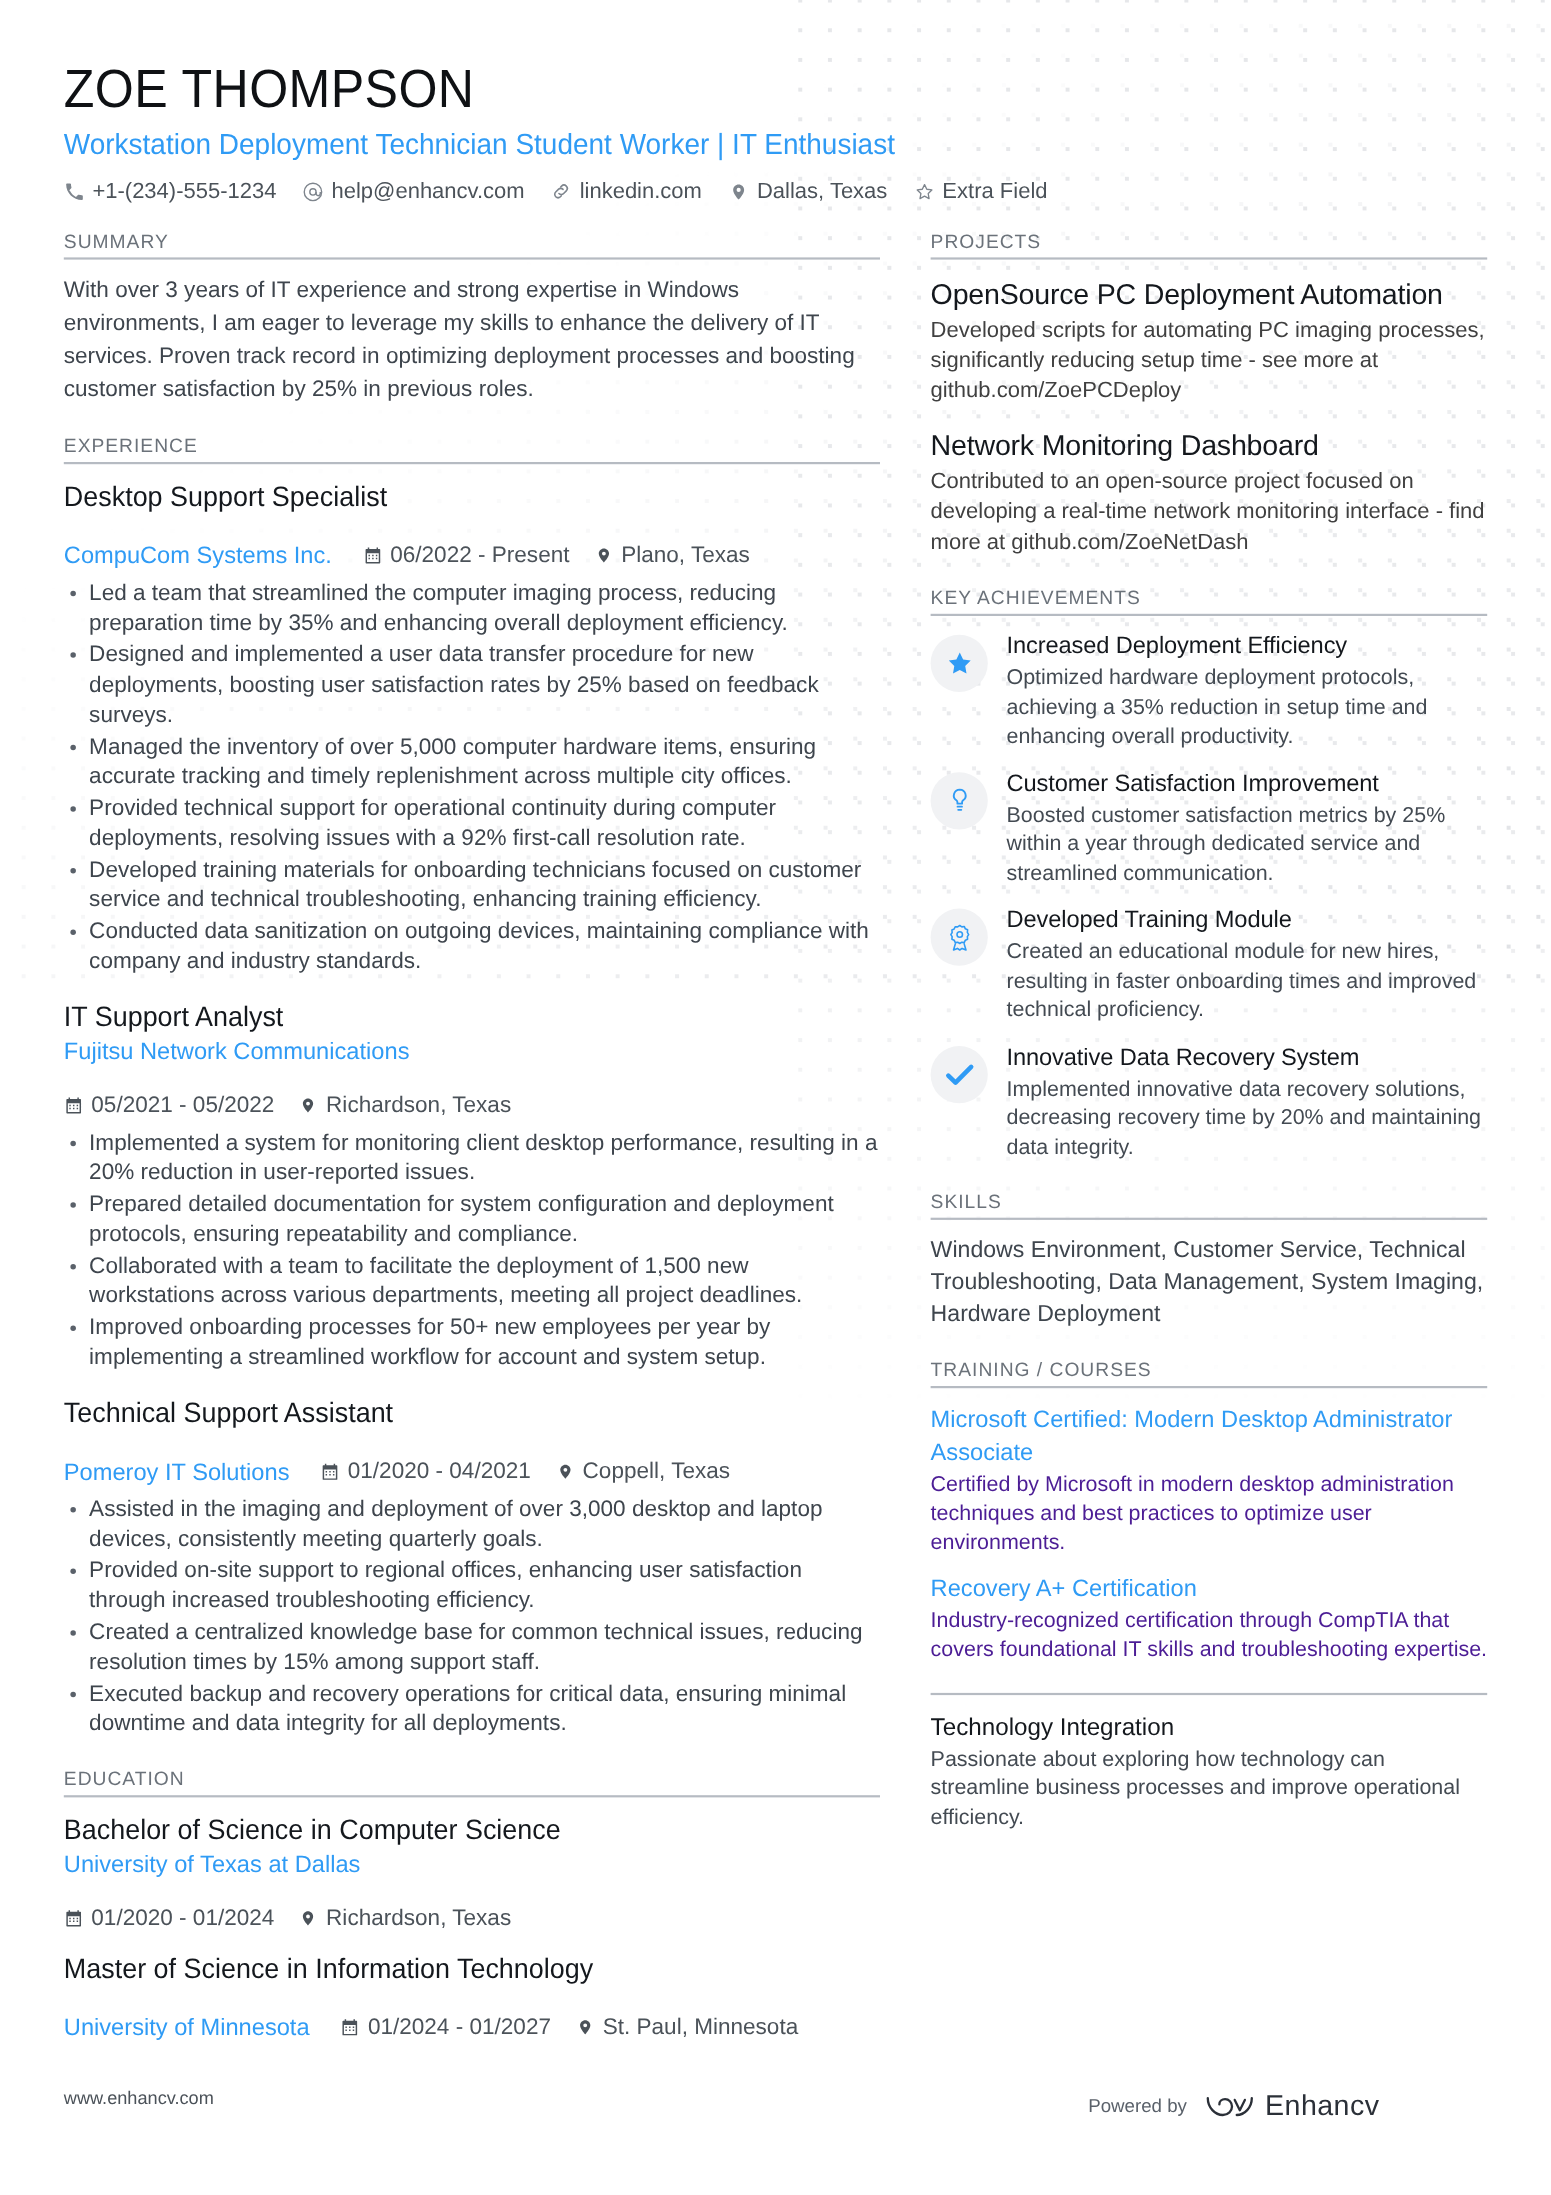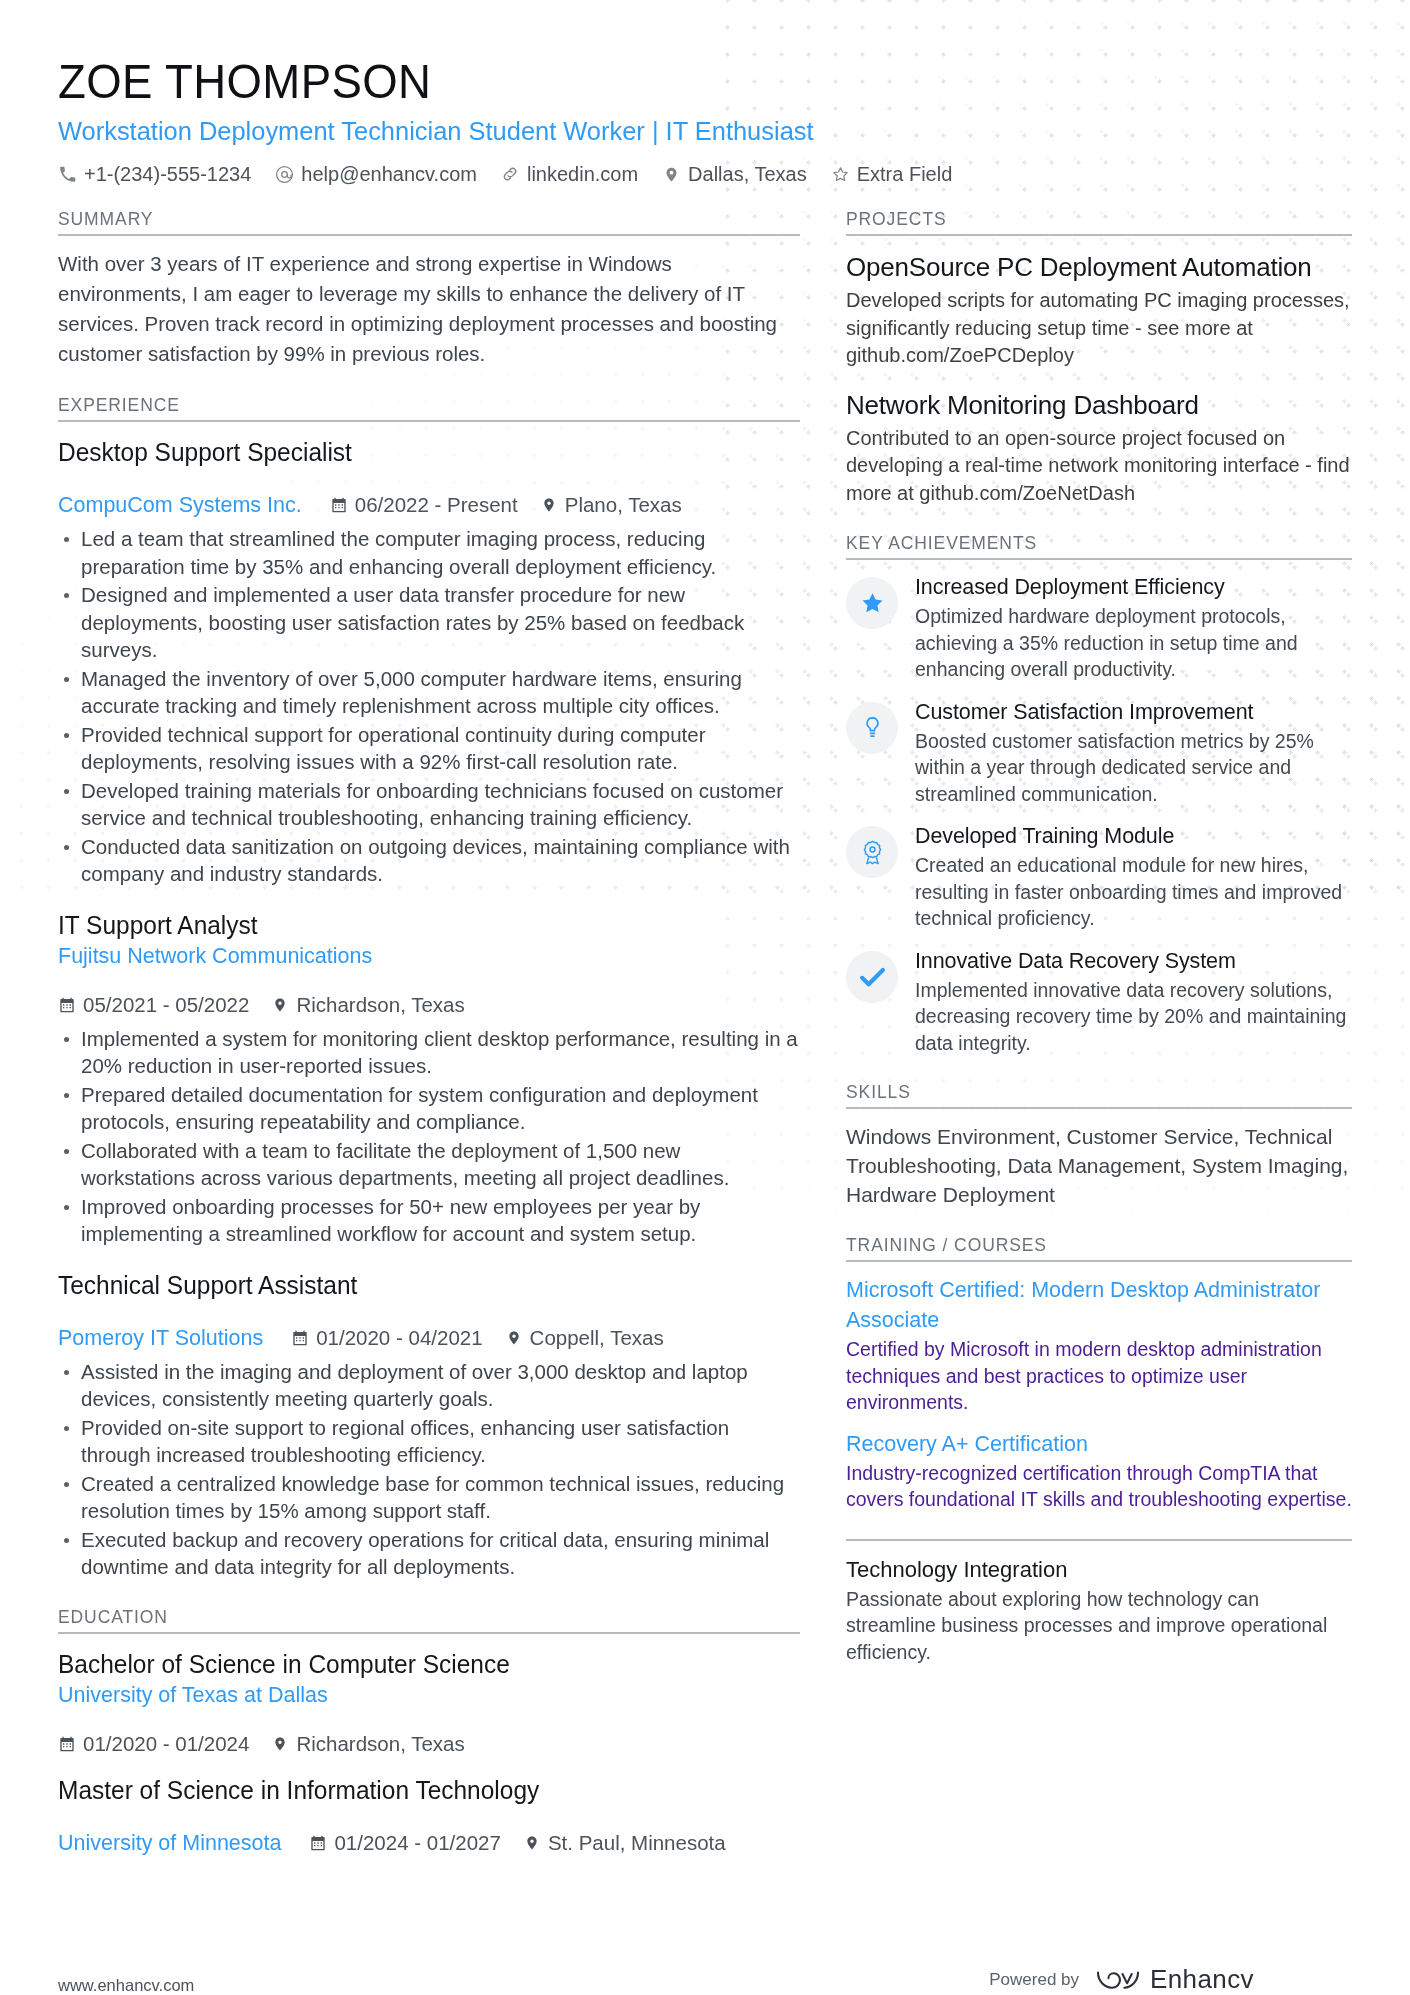--- a/index.html
+++ b/index.html
@@ -306,21 +306,21 @@
   }
 
   
   .footer {
     position: absolute;
     left: 0;
     bottom: 0;
     width: 1312px;
     height: 96px;
     display: flex;
-    align-items: flex-end;
+    align-items: flex-start;
     padding: 0 58px;
     z-index: 3;
   }
   .footer-left {
     font-size: 16.5px;
     color: #4b5259;
   }
   .footer-right {
     margin-left: auto;
     display: flex;
@@ -405,21 +405,21 @@
       </div>
     </div>
 
     <div class="cols">
 
       <div class="col-left">
 
         <div class="sec">
           <div class="sec-title">SUMMARY</div>
           <div class="sec-rule"></div>
-          <div class="summary-text">With over 3 years of IT experience and strong expertise in Windows environments, I am eager to leverage my skills to enhance the delivery of IT services. Proven track record in optimizing deployment processes and boosting customer satisfaction by 99% in previous roles.</div>
+          <div class="summary-text">With over 3 years of IT experience and strong expertise in Windows environments, I am eager to leverage my skills to enhance the delivery of IT services. Proven track record in optimizing deployment processes and boosting customer satisfaction by 25% in previous roles.</div>
         </div>
 
         <div class="sec">
           <div class="sec-title">EXPERIENCE</div>
           <div class="sec-rule"></div>
 
           <div class="job">
             <div class="job-title">Desktop Support Specialist</div>
             <div class="job-meta">
               <span class="job-company">CompuCom Systems Inc.</span>

